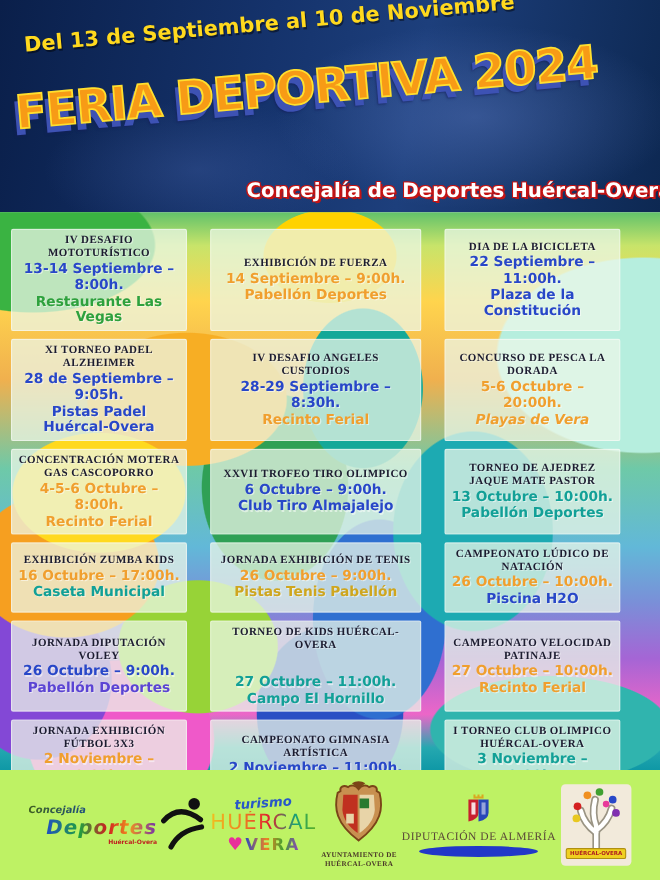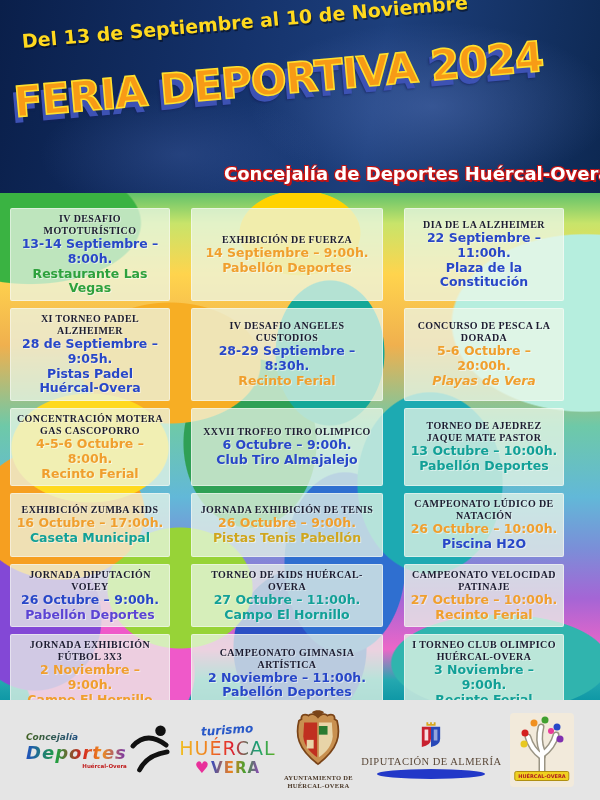--- a/index.html
+++ b/index.html
@@ -48,33 +48,33 @@
     grid-template-columns:160px 192px 160px;column-gap:21px;row-gap:7px;}
   .card{min-height:52px;background:rgba(236,247,232,.74);border:1px solid rgba(255,255,255,.45);
     border-radius:2px;padding:4px 5px;display:flex;flex-direction:column;justify-content:center;
     text-align:center;box-sizing:border-box;}
   .ct{font-family:"Liberation Serif","DejaVu Serif",serif;font-weight:bold;font-size:10px;
     letter-spacing:.4px;color:#1c1c30;line-height:1.2;text-shadow:1px 1px 0 rgba(255,255,255,.4);}
   .cd,.cl{font-size:12.5px;font-weight:bold;line-height:1.18;
     text-shadow:1px 1px 0 rgba(255,255,255,.5);}
 
   
-  .footer{position:absolute;top:700px;left:0;width:600px;height:100px;background:#e5e5e5;
+  .footer{position:absolute;top:700px;left:0;width:600px;height:100px;background:#bef264;
     display:flex;align-items:center;justify-content:space-between;padding:0 26px;box-sizing:border-box;}
   .grad{color:#c03080;}
   @supports (-webkit-background-clip:text){
     .grad{-webkit-background-clip:text;background-clip:text;color:transparent;}}
   .logo{display:flex;flex-direction:column;align-items:center;}
 
   .lg-dep{flex-direction:row;align-items:center;gap:2px;}
   .dep-txt{display:flex;flex-direction:column;align-items:flex-start;}
   .dep-script{font-style:italic;font-size:9px;font-weight:bold;
     background-image:linear-gradient(90deg,#406020,#205080);}
   .dep-word{font-style:italic;font-weight:bold;font-size:18px;letter-spacing:1px;
-    background-image:linear-gradient(90deg,#2050c0,#20a040 30%,#d02020 55%,#f09020 75%,#7030b0);}
+    background-image:linear-gradient(90deg,#2050c0,#20a040 30%,#d02020 55%,#f09020 75%,#7030b0);margin-left:16px;}
   .dep-sub{font-size:5.5px;font-weight:bold;color:#c02020;align-self:flex-end;}
 
   .lg-tur{gap:0;}
   .tur-script{font-style:italic;font-weight:bold;font-size:12px;color:#2858c8;transform:rotate(-4deg);}
   .tur-l1{font-weight:normal;font-size:19px;letter-spacing:1px;
     background-image:linear-gradient(90deg,#f0c020,#f08020 30%,#e02030 55%,#18a078 80%,#60b020);}
   .tur-l2{font-weight:bold;font-size:15px;letter-spacing:1px;display:flex;align-items:center;gap:1px;}
   .tur-heart{color:#e8309a;font-size:16px;line-height:1;}
   .tur-rest{background-image:linear-gradient(90deg,#3048c0,#f08020 40%,#40a030 70%,#9040c0);}
 
@@ -107,21 +107,21 @@
           <div class="ct">IV DESAFIO MOTOTURÍSTICO</div>
           <div class="cd" style="color: rgb(40, 71, 200);">13-14 Septiembre – 8:00h.</div>
           <div class="cl" style="color: rgb(46, 161, 61);">Restaurante Las Vegas</div>
         </div>
       <div class="card">
           <div class="ct">EXHIBICIÓN DE FUERZA</div>
           <div class="cd" style="color: rgb(240, 159, 46);">14 Septiembre – 9:00h.</div>
           <div class="cl" style="color: rgb(240, 159, 46);">Pabellón Deportes</div>
         </div>
       <div class="card">
-          <div class="ct">DIA DE LA ALZHEIMER</div>
+          <div class="ct">DIA DE LA BICICLETA</div>
           <div class="cd" style="color: rgb(40, 71, 200);">22 Septiembre – 11:00h.</div>
           <div class="cl" style="color: rgb(40, 71, 200);">Plaza de la Constitución</div>
         </div>
       <div class="card">
           <div class="ct">XI TORNEO PADEL ALZHEIMER</div>
           <div class="cd" style="color: rgb(40, 71, 200);">28 de Septiembre – 9:05h.</div>
           <div class="cl" style="color: rgb(40, 71, 200);">Pistas Padel Huércal-Overa</div>
         </div>
       <div class="card">
           <div class="ct">IV DESAFIO ANGELES CUSTODIOS</div>
@@ -163,21 +163,21 @@
           <div class="cd" style="color: rgb(240, 159, 46);">26 Octubre – 10:00h.</div>
           <div class="cl" style="color: rgb(40, 71, 200);">Piscina H2O</div>
         </div>
       <div class="card">
           <div class="ct">JORNADA DIPUTACIÓN VOLEY</div>
           <div class="cd" style="color: rgb(40, 71, 200);">26 Octubre – 9:00h.</div>
           <div class="cl" style="color: rgb(91, 68, 212);">Pabellón Deportes</div>
         </div>
       <div class="card">
           <div class="ct">TORNEO DE KIDS HUÉRCAL-OVERA</div>
-          <div class="cd" style="color: rgb(18, 160, 151);">27 Octubre – 11:00h.</div>
+          <div class="cd" style="color: rgb(18, 160, 151); margin-top: 20px;">27 Octubre – 11:00h.</div>
           <div class="cl" style="color: rgb(18, 160, 151);">Campo El Hornillo</div>
         </div>
       <div class="card">
           <div class="ct">CAMPEONATO VELOCIDAD PATINAJE</div>
           <div class="cd" style="color: rgb(240, 159, 46);">27 Octubre – 10:00h.</div>
           <div class="cl" style="color: rgb(240, 159, 46);">Recinto Ferial</div>
         </div>
       <div class="card">
           <div class="ct">JORNADA EXHIBICIÓN FÚTBOL 3X3</div>
           <div class="cd" style="color: rgb(240, 159, 46);">2 Noviembre – 9:00h.</div>

